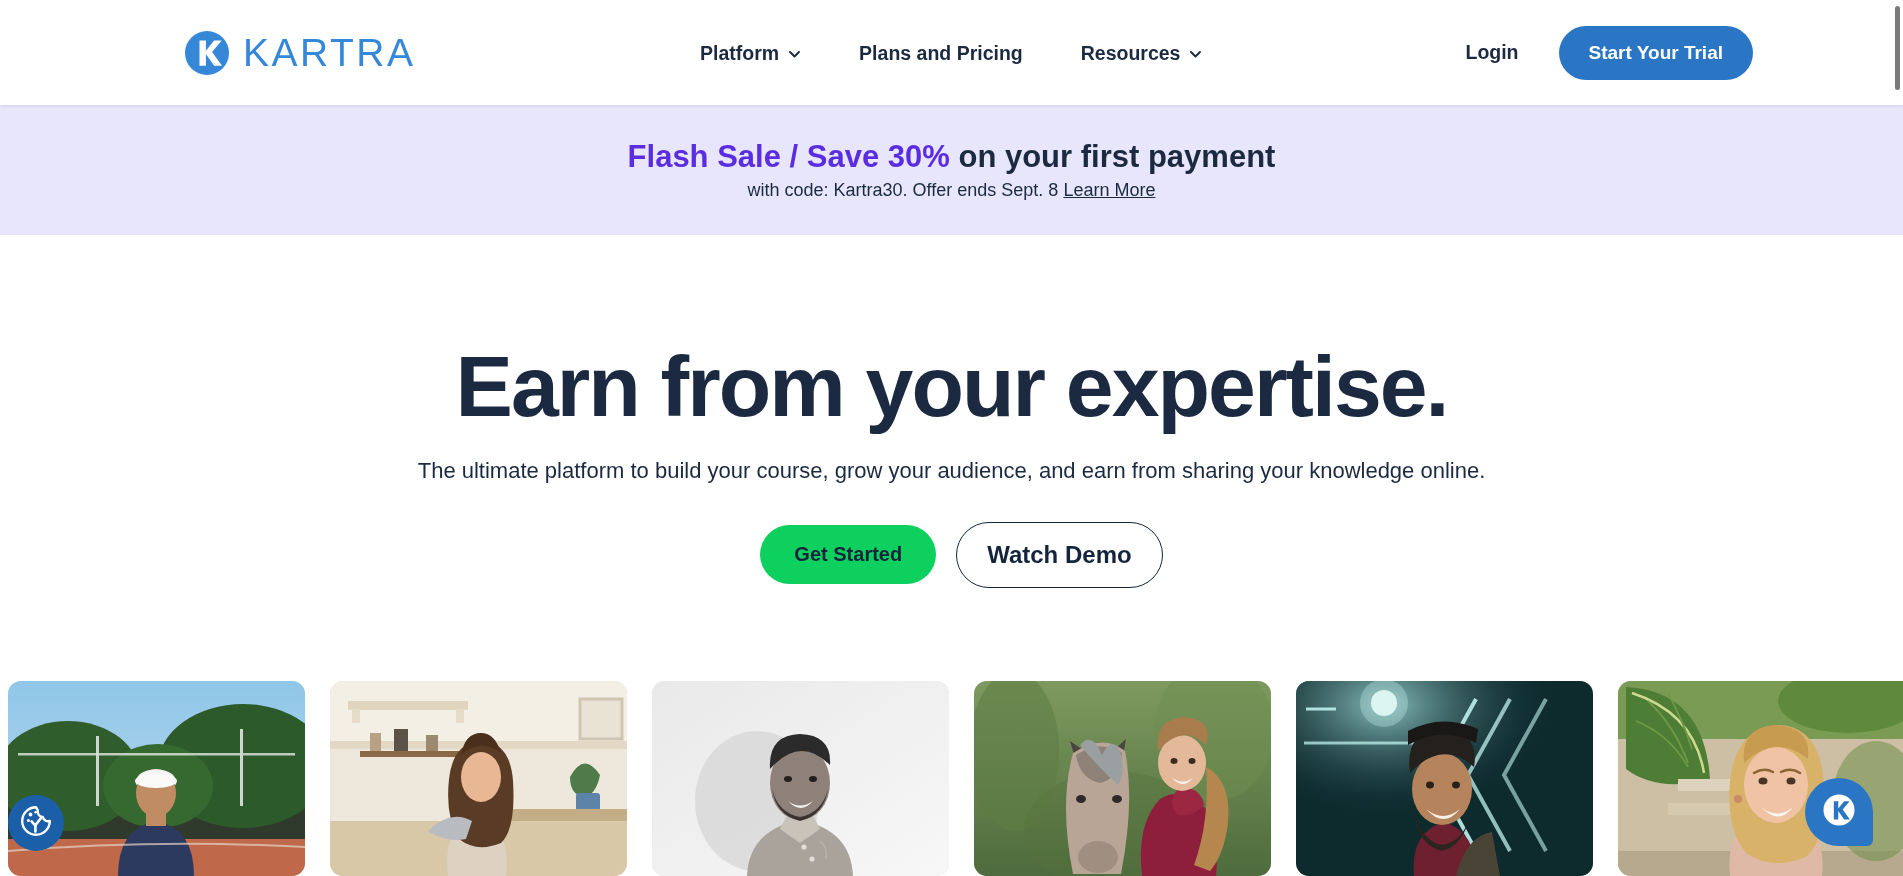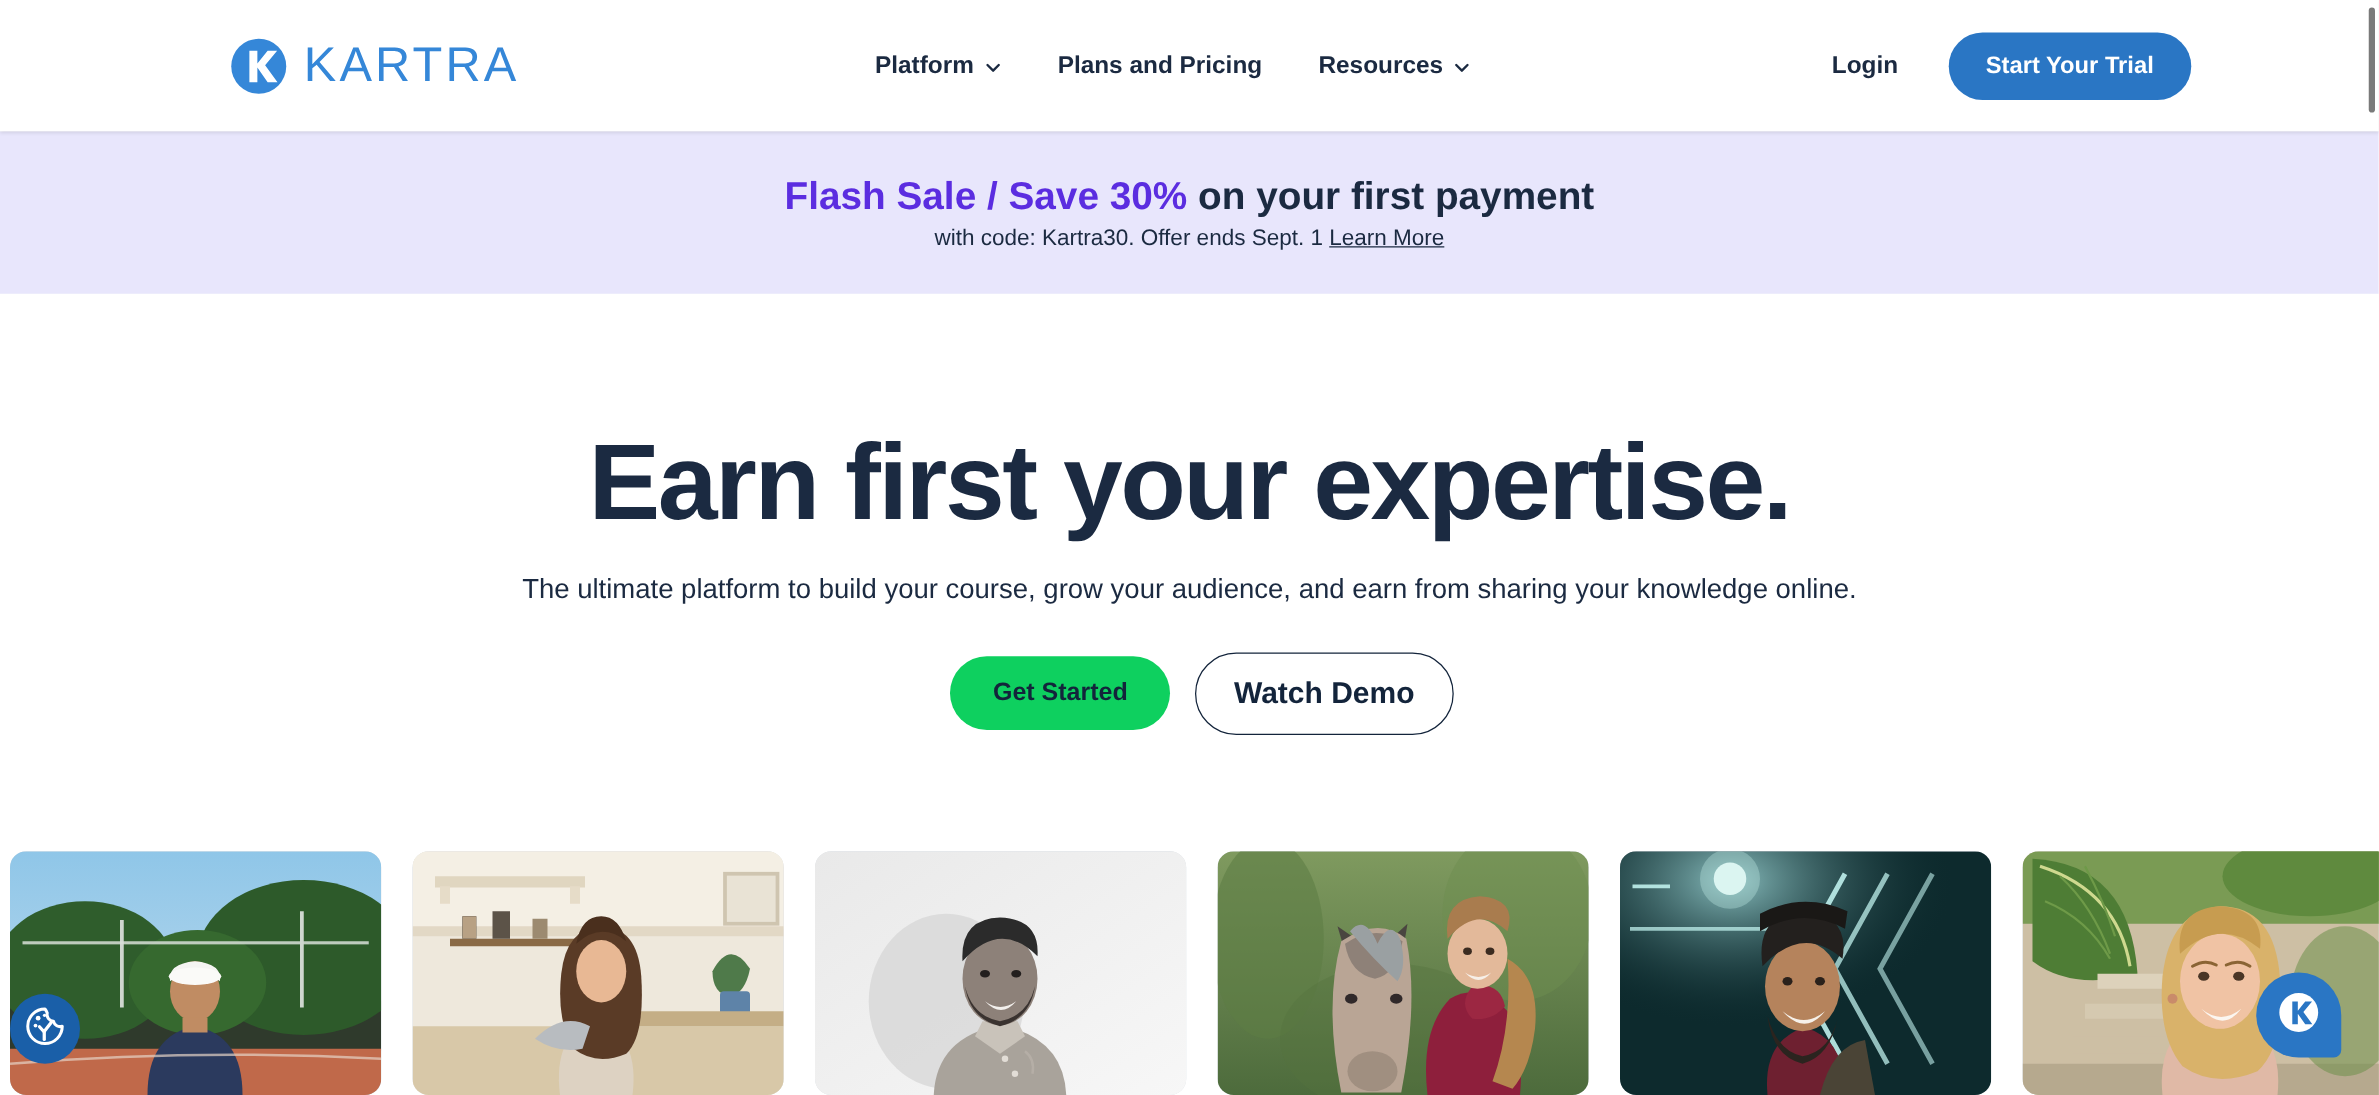--- a/index.html
+++ b/index.html
@@ -49,21 +49,21 @@
     font-family: "Liberation Sans", sans-serif;
   }
 
   .nav {
     position: absolute;
     left: 700px;
     top: 50%;
     transform: translateY(-50%);
     display: flex;
     align-items: center;
-    gap: 45px;
+    gap: 58px;
   }
 
   .nav-item {
     display: flex;
     align-items: center;
     gap: 9px;
     font-size: 19.5px;
     font-weight: bold;
     color: #1b2a41;
     cursor: pointer;
@@ -311,27 +311,27 @@
     <span class="login-link">Login</span>
     <button class="trial-btn">Start Your Trial</button>
   </div>
 </header>
 
 <section class="promo">
   <div class="promo-head">
     <span class="promo-accent">Flash Sale / Save 30%</span><span class="promo-rest"> on your first payment</span>
   </div>
   <div class="promo-sub">
-    <span>with code: Kartra30. Offer ends Sept. 1</span>
+    <span>with code: Kartra30. Offer ends Sept. 8</span>
     <a>Learn More</a>
   </div>
 </section>
 
 <section class="hero">
-  <h1 class="hero-title">Earn first your expertise.</h1>
+  <h1 class="hero-title">Earn from your expertise.</h1>
   <p class="hero-sub">The ultimate platform to build your course, grow your audience, and earn from sharing your knowledge online.</p>
   <div class="hero-ctas">
     <button class="btn-green">Get Started</button>
     <button class="btn-outline">Watch Demo</button>
   </div>
 </section>
 
 <div class="cards">
 
   <div class="card">

